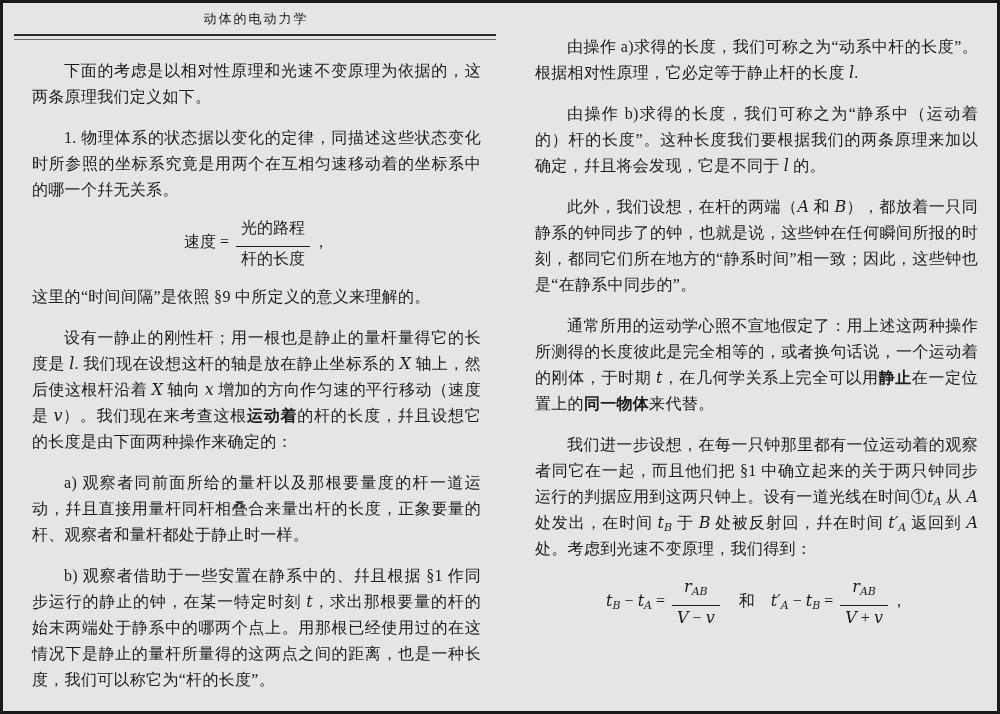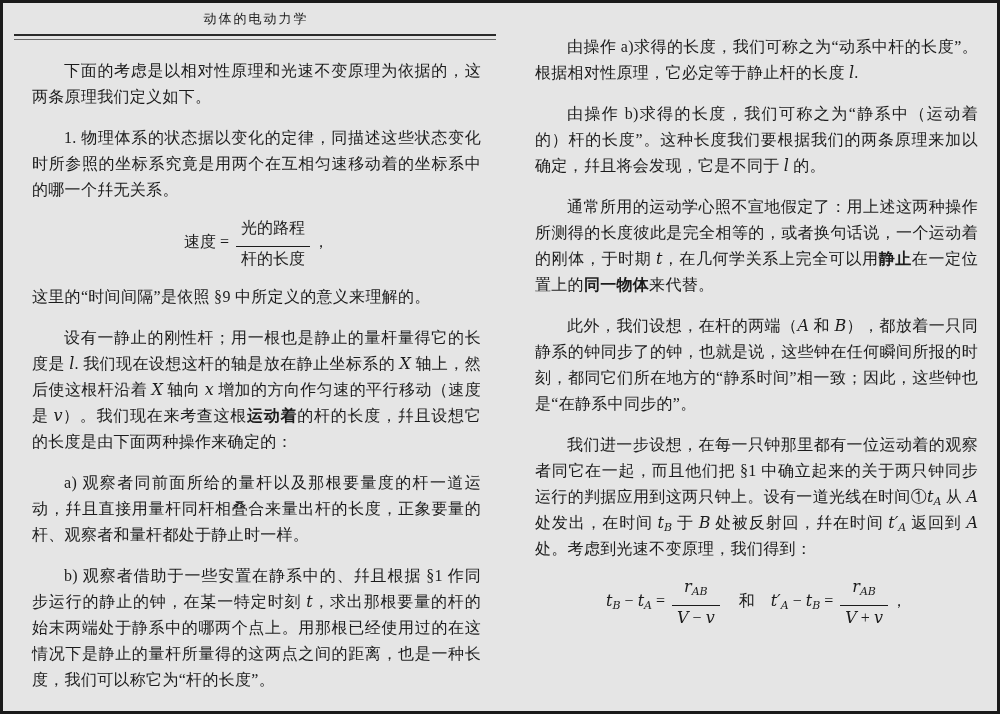--- a/index.html
+++ b/index.html
@@ -53,18 +53,18 @@
     <div class="formula"><span>速度 = </span><span class="frac"><span class="num"><span>光的路程</span></span><span class="den"><span>杆的长度</span></span></span><span>，</span></div>
     <p class="para noindent"><span>这里的“时间间隔”是依照 §9 中所定义的意义来理解的。</span></p>
     <p class="para"><span>设有一静止的刚性杆；用一根也是静止的量杆量得它的长度是 </span><span class="it">l</span><span>. 我们现在设想这杆的轴是放在静止坐标系的 </span><span class="it">X</span><span> 轴上，然后使这根杆沿着 </span><span class="it">X</span><span> 轴向 </span><span class="it">x</span><span> 增加的方向作匀速的平行移动（速度是 </span><span class="it">v</span><span>）。我们现在来考查这根</span><span class="bd">运动着</span><span>的杆的长度，幷且设想它的长度是由下面两种操作来确定的：</span></p>
     <p class="para"><span>a) 观察者同前面所给的量杆以及那根要量度的杆一道运动，幷且直接用量杆同杆相叠合来量出杆的长度，正象要量的杆、观察者和量杆都处于静止时一样。</span></p>
     <p class="para"><span>b) 观察者借助于一些安置在静系中的、幷且根据 §1 作同步运行的静止的钟，在某一特定时刻 </span><span class="it">t</span><span>，求出那根要量的杆的始末两端处于静系中的哪两个点上。用那根已经使用过的在这情况下是静止的量杆所量得的这两点之间的距离，也是一种长度，我们可以称它为“杆的长度”。</span></p>
   </div>
 
   <div class="col col-right">
     <p class="para"><span>由操作 a)求得的长度，我们可称之为“动系中杆的长度”。根据相对性原理，它必定等于静止杆的长度 </span><span class="it">l</span><span>.</span></p>
     <p class="para"><span>由操作 b)求得的长度，我们可称之为“静系中（运动着的）杆的长度”。这种长度我们要根据我们的两条原理来加以确定，幷且将会发现，它是不同于 </span><span class="it">l</span><span> 的。</span></p>
+    <p class="para"><span>此外，我们设想，在杆的两端（</span><span class="it">A</span><span> 和 </span><span class="it">B</span><span>），都放着一只同静系的钟同步了的钟，也就是说，这些钟在任何瞬间所报的时刻，都同它们所在地方的“静系时间”相一致；因此，这些钟也是“在静系中同步的”。</span></p>
     <p class="para"><span>通常所用的运动学心照不宣地假定了：用上述这两种操作所测得的长度彼此是完全相等的，或者换句话说，一个运动着的刚体，于时期 </span><span class="it">t</span><span>，在几何学关系上完全可以用</span><span class="bd">静止</span><span>在一定位置上的</span><span class="bd">同一物体</span><span>来代替。</span></p>
-    <p class="para"><span>此外，我们设想，在杆的两端（</span><span class="it">A</span><span> 和 </span><span class="it">B</span><span>），都放着一只同静系的钟同步了的钟，也就是说，这些钟在任何瞬间所报的时刻，都同它们所在地方的“静系时间”相一致；因此，这些钟也是“在静系中同步的”。</span></p>
     <p class="para"><span>我们进一步设想，在每一只钟那里都有一位运动着的观察者同它在一起，而且他们把 §1 中确立起来的关于两只钟同步运行的判据应用到这两只钟上。设有一道光线在时间①</span><span class="it">t</span><sub class="it">A</sub><span> 从 </span><span class="it">A</span><span> 处发出，在时间 </span><span class="it">t</span><sub class="it">B</sub><span> 于 </span><span class="it">B</span><span> 处被反射回，幷在时间 </span><span class="it">t′</span><sub class="it">A</sub><span> 返回到 </span><span class="it">A</span><span> 处。考虑到光速不变原理，我们得到：</span></p>
     <div class="formula"><span class="it">t</span><sub class="it">B</sub><span> − </span><span class="it">t</span><sub class="it">A</sub><span> = </span><span class="frac"><span class="num"><span class="it">r</span><sub class="it">AB</sub></span><span class="den"><span class="it">V</span><span> − </span><span class="it">v</span></span></span><span>　和　</span><span class="it">t′</span><sub class="it">A</sub><span> − </span><span class="it">t</span><sub class="it">B</sub><span> = </span><span class="frac"><span class="num"><span class="it">r</span><sub class="it">AB</sub></span><span class="den"><span class="it">V</span><span> + </span><span class="it">v</span></span></span><span>，</span></div>
   </div>
 </div>
 
 </body></html>

